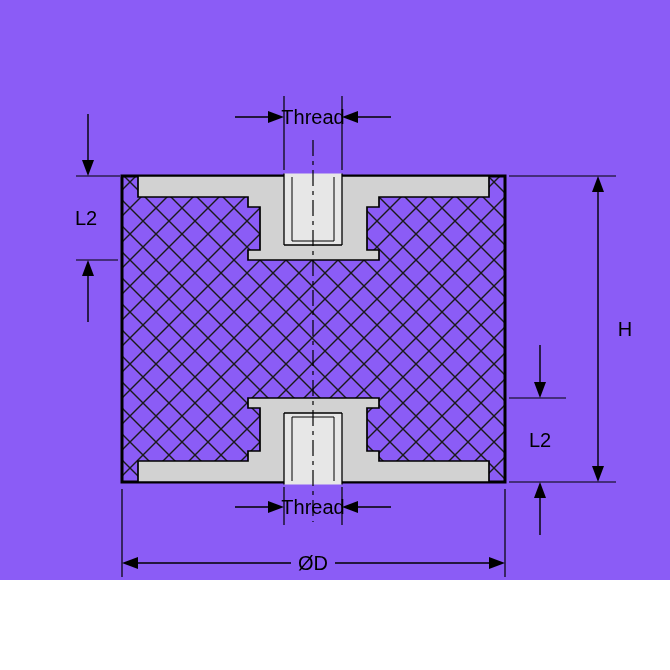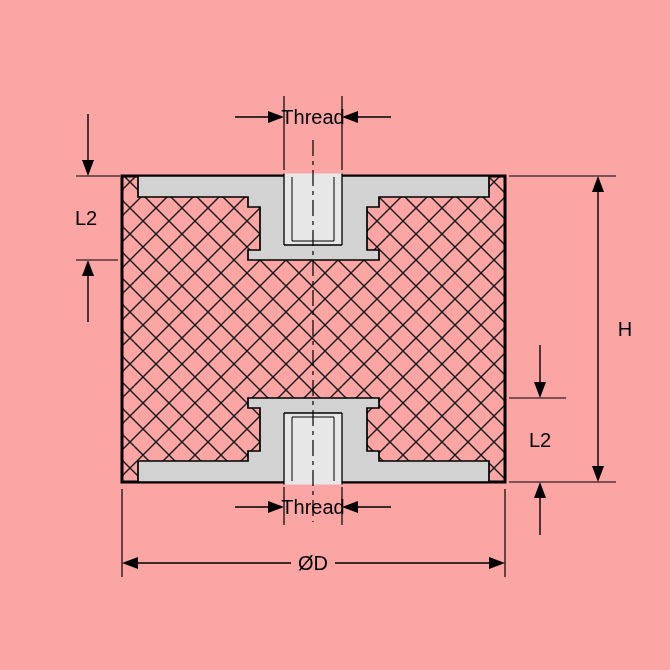--- a/index.html
+++ b/index.html
@@ -2,23 +2,23 @@
 <html><head>
 <meta charset="utf-8">
 <style>
   html, body {
     margin: 0;
     padding: 0;
     background: #ffffff;
   }
   .stage {
     width: 670px;
-    height: 670px;
+    height: 580px;
     position: relative;
-    background: #fca5a5;
+    background: #8b5cf6;
     font-family: "Liberation Sans", "DejaVu Sans", sans-serif;
   }
   svg { display: block; }
   .outline-thick { fill: none; stroke: #000; stroke-width: 3; }
   .outline-mid   { stroke: #000; stroke-width: 1.7; }
   .thin-line     { stroke: #000; stroke-width: 1.3; fill: none; }
   .thread-line   { stroke: #000; stroke-width: 1;   fill: none; }
   .ext-line      { stroke: #000; stroke-width: 1.2; fill: none; }
   .dim-line      { stroke: #000; stroke-width: 1.4; fill: none; }
   .arrowhead     { fill: #000; stroke: none; }

